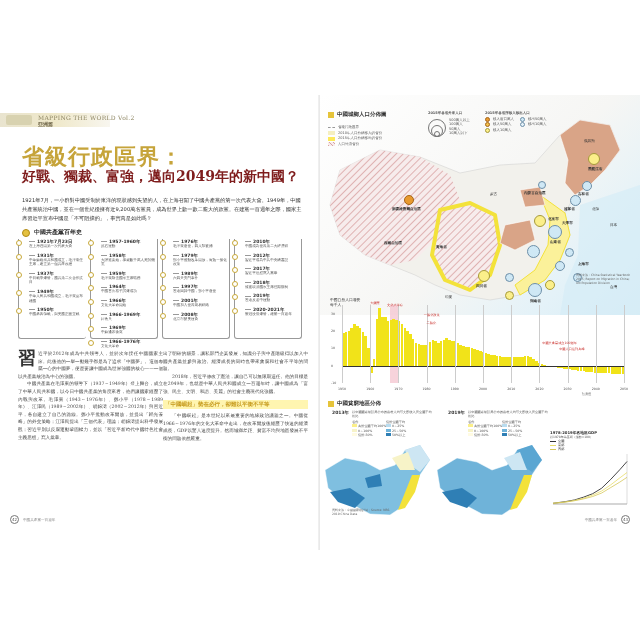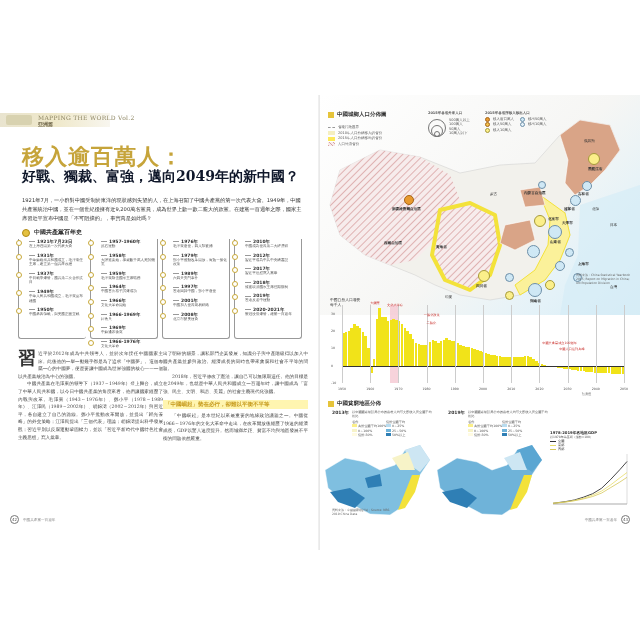--- a/index.html
+++ b/index.html
@@ -12,21 +12,21 @@
   .gutter { position: absolute; left: 318px; top: 0; width: 4px; height: 455px; background: linear-gradient(90deg, #f2f2f2, #e6e6e6, #f2f2f2); }
 
   
   .series-band { position: absolute; left: 0; top: 18px; width: 110px; height: 14px;
     background: linear-gradient(90deg, #e9e4cf 0%, #efe8c9 50%, #f8f6ef 100%); }
   .series-logo { position: absolute; left: 6px; top: 2px; width: 26px; height: 10px; background: #d8d2b0; border-radius: 2px; }
   .series-title { position: absolute; left: 38px; top: 19px; font-size: 6px; letter-spacing: 0.3px; color: #8c8460; font-family: "DejaVu Serif", serif; }
   .series-sub { position: absolute; left: 38px; top: 26px; font-size: 5px; color: #6b6246; font-weight: bold; font-family: "DejaVu Sans", sans-serif; }
 
   .title-main { position: absolute; left: 22px; top: 47px; font-size: 22px; color: #c6a43a; font-weight: bold; letter-spacing: 1px; font-family: "DejaVu Serif", serif; }
-  .title-sub { position: absolute; left: 22px; top: 73px; font-size: 14px; color: #0f172a; font-weight: bold; font-family: "DejaVu Serif", serif; }
+  .title-sub { position: absolute; left: 22px; top: 73px; font-size: 14px; color: #7f1d1d; font-weight: bold; font-family: "DejaVu Serif", serif; }
 
   .lede { position: absolute; left: 22px; top: 101px; width: 282px; font-size: 5.2px; line-height: 9px; color: #333; font-family: "DejaVu Sans", sans-serif; }
 
   
   .timeline { position: absolute; left: 18px; top: 133px; width: 290px; height: 112px; }
   .tl-title-wrap { position: absolute; left: 4px; top: 0; display: flex; align-items: center; gap: 4px; }
   .tl-badge { width: 8px; height: 8px; border-radius: 50%; background: #e4c140; border: 1.5px solid #b08a17; }
   .tl-title { font-size: 6px; font-weight: bold; color: #333; font-family: "DejaVu Sans", sans-serif; }
   .tl-col { position: absolute; top: 11px; width: 68px; height: 100px; border-left: 1px solid #999; border-right: 1px solid #999; border-bottom: 1px solid #999; border-radius: 0 0 3px 3px; padding-left: 2px; }
   .tl-col.c0 { left: 0px; border-right: none; }
@@ -94,21 +94,21 @@
 
 <div class="spread">
 
   <div class="page-left">
     <div class="series-band">
       <div class="series-logo"></div>
     </div>
     <div class="series-title">MAPPING THE WORLD Vol.2</div>
     <div class="series-sub">亞洲篇</div>
 
-    <div class="title-main">移入逾百萬人：</div>
+    <div class="title-main">省級行政區界：</div>
     <div class="title-sub">好戰、獨裁、富強，邁向2049年的新中國？</div>
 
     <p class="lede">1921年7月，一小群對中國受制於東洋的現狀感到失望的人，在上海召開了中國共產黨的第一次代表大會。1949年，中國共產黨統治中國，並在一個世紀後擁有近9,200萬名黨員，成為世界上數一數二龐大的政黨。在建黨一百週年之際，國家主席習近平宣布中國是「不可阻擋的」，事實真是如此嗎？</p>
 
     <div class="timeline">
       <div class="tl-title-wrap">
         <span class="tl-badge"></span>
         <span class="tl-title">中國共產黨百年史</span>
       </div>
       <div class="tl-col c0" id="tlc0">

